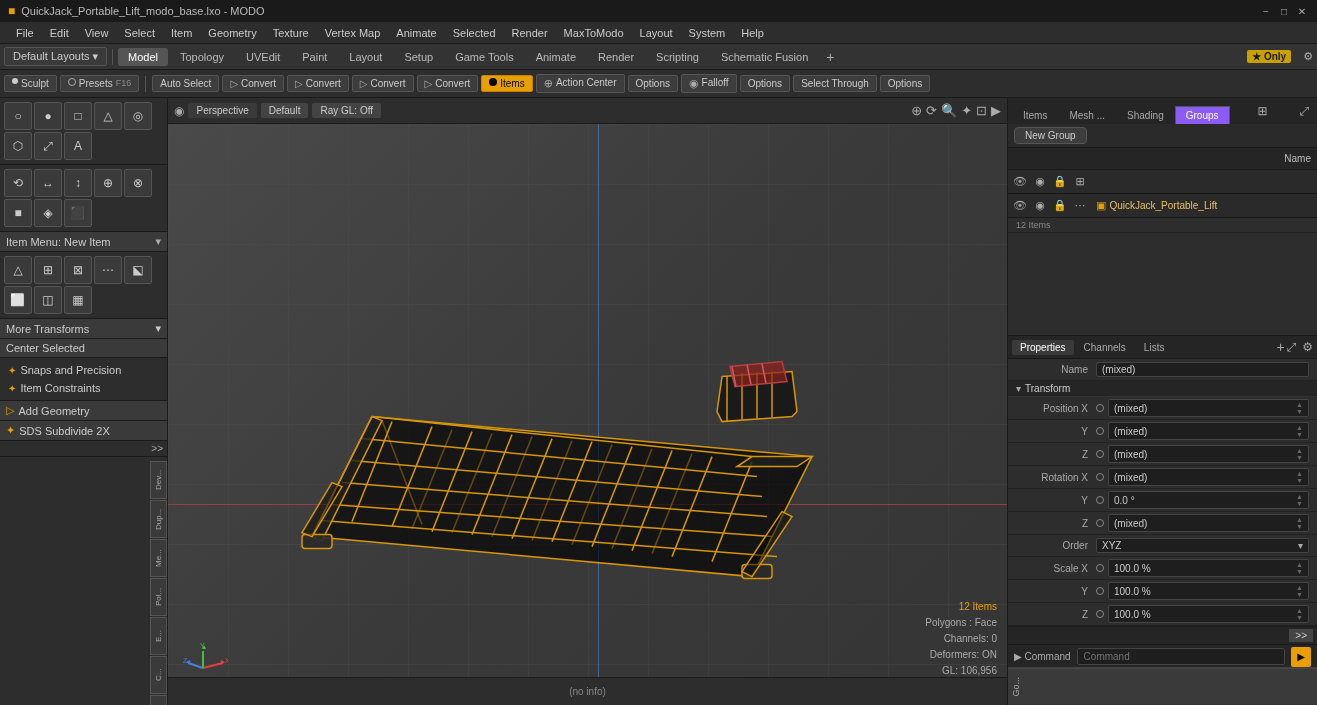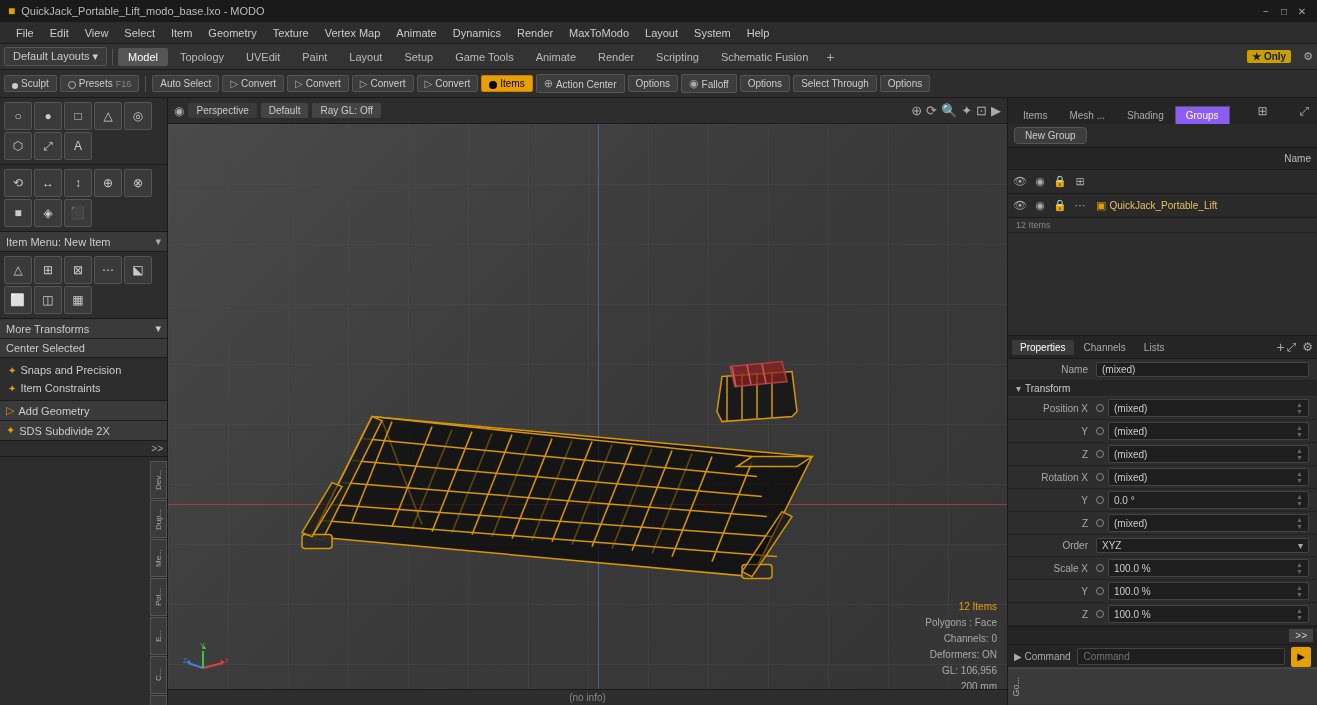--- a/index.html
+++ b/index.html
@@ -21,21 +21,21 @@
     .toolbar-tab { padding: 3px 10px; font-size: 11px; color: #bbb; cursor: pointer; border-radius: 2px; }
     .toolbar-tab.active { background: #555; color: #fff; }
     .toolbar-separator { width: 1px; height: 16px; background: #555; margin: 0 3px; }
     .toolbar-layout { color: #ccc; font-size: 11px; padding: 2px 8px; background: #3a3a3a; border: 1px solid #555; border-radius: 2px; cursor: pointer; }
     .toolbar-plus { color: #aaa; font-size: 14px; padding: 0 6px; cursor: pointer; }
     .toolbar-right { margin-left: auto; display: flex; gap: 12px; }
     .star-badge { background: #c8a000; color: #1a1a1a; font-size: 10px; padding: 1px 5px; border-radius: 2px; font-weight: bold; }
 
     
     #second-toolbar { height: 28px; background: #2d2d2d; display: flex; align-items: center; padding: 0 4px; gap: 3px; border-bottom: 1px solid #1a1a1a; }
-    .tool-btn { padding: 2px 7px; font-size: 10px; color: #ccc; background: #3d3d3d; border: 1px solid #555; border-radius: 2px; cursor: pointer; display: flex; align-items: flex-end; gap: 3px; }
+    .tool-btn { padding: 2px 7px; font-size: 10px; color: #ccc; background: #3d3d3d; border: 1px solid #555; border-radius: 2px; cursor: pointer; display: flex; align-items: flex-start; gap: 3px; }
     .tool-btn.active { background: #e8a000; color: #000; border-color: #c88000; }
     .tool-btn .dot { width: 6px; height: 6px; border-radius: 50%; background: currentColor; }
 
     
     #main-layout { display: flex; height: calc(705px - 22px - 22px - 26px - 28px); }
 
     
     #left-panel { width: 168px; background: #2d2d2d; border-right: 1px solid #1a1a1a; display: flex; flex-direction: column; }
     .left-top-tools { display: flex; flex-wrap: wrap; padding: 4px; gap: 2px; border-bottom: 1px solid #1a1a1a; }
     .tool-icon { width: 28px; height: 28px; background: #3a3a3a; border: 1px solid #555; border-radius: 2px; cursor: pointer; display: flex; align-items: center; justify-content: center; color: #ccc; font-size: 12px; }
@@ -69,21 +69,21 @@
       background-size: 60px 60px; }
     
     .axis-h { position: absolute; height: 1px; background: #b04040; bottom: 200px; left: 0; right: 0; opacity: 0.8; }
     .axis-v { position: absolute; width: 1px; background: #4070b0; top: 0; bottom: 0; left: 430px; opacity: 0.8; }
     
     .vp-controls { position: absolute; bottom: 10px; left: 10px; }
     
     .vp-status { position: absolute; bottom: 10px; right: 10px; text-align: right; color: #aaa; font-size: 10px; line-height: 1.6; }
     .vp-status .items-count { color: #e8a000; }
     
-    .vp-info-bar { position: absolute; bottom: 0; left: 0; right: 0; height: 16px; background: #2d2d2d; border-top: 1px solid #1a1a1a; display: flex; align-items: center; justify-content: center; color: #888; font-size: 10px; }
+    .vp-info-bar { position: absolute; bottom: 0; left: 0; right: 0; height: 28px; background: #2d2d2d; border-top: 1px solid #1a1a1a; display: flex; align-items: center; justify-content: center; color: #888; font-size: 10px; }
     
     #object-container { position: absolute; top: 50%; left: 48%; transform: translate(-55%, -45%); }
 
     
     #right-panel { width: 310px; background: #2d2d2d; border-left: 1px solid #1a1a1a; display: flex; flex-direction: column; }
     .right-tabs { height: 26px; background: #252525; display: flex; align-items: flex-end; padding: 0 4px; }
     .right-tab { padding: 3px 10px; font-size: 10px; color: #aaa; cursor: pointer; border-top: 1px solid transparent; border-left: 1px solid transparent; border-right: 1px solid transparent; }
     .right-tab.active { color: #fff; background: #8b5cf6; border-color: #555 #555 transparent; }
     .right-expand { margin-left: auto; color: #aaa; font-size: 12px; cursor: pointer; padding: 2px 4px; align-self: center; }
 
@@ -145,21 +145,21 @@
 <div id="menu-bar">
   <span class="menu-item">File</span>
   <span class="menu-item">Edit</span>
   <span class="menu-item">View</span>
   <span class="menu-item">Select</span>
   <span class="menu-item">Item</span>
   <span class="menu-item">Geometry</span>
   <span class="menu-item">Texture</span>
   <span class="menu-item">Vertex Map</span>
   <span class="menu-item">Animate</span>
-  <span class="menu-item">Dynamics</span>
+  <span class="menu-item">Selected</span>
   <span class="menu-item">Render</span>
   <span class="menu-item">MaxToModo</span>
   <span class="menu-item">Layout</span>
   <span class="menu-item">System</span>
   <span class="menu-item">Help</span>
 </div>
 
 <div id="toolbar-area">
   <span class="toolbar-layout">Default Layouts ▾</span>
   <div class="toolbar-separator"></div>

